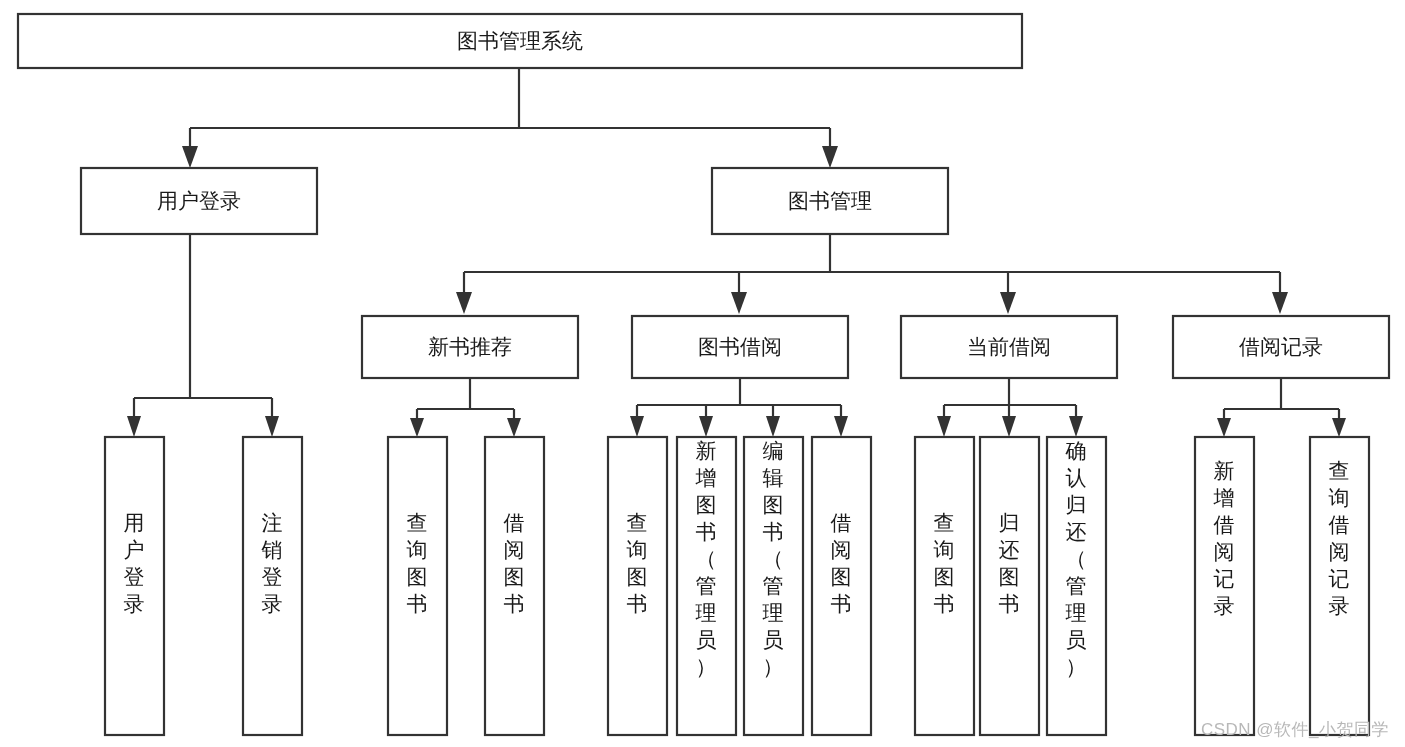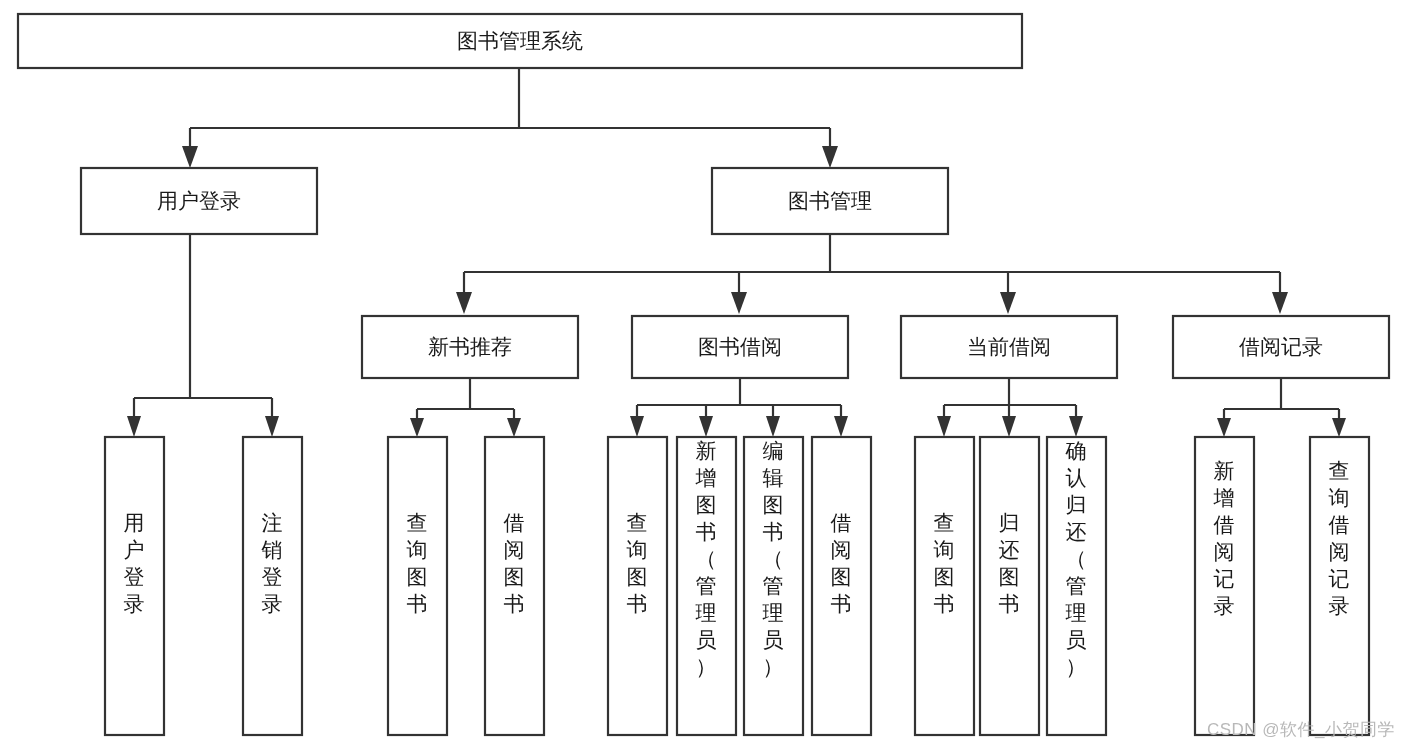--- a/index.html
+++ b/index.html
@@ -48,21 +48,21 @@
     stroke: #333333;
     stroke-width: 2.2;
     fill: none;
   }
   .arrow-head {
     fill: #333333;
     stroke: none;
   }
   .watermark {
     position: absolute;
-    right: 10px;
+    right: 16px;
     bottom: 6px;
     color: #b8b8b8;
     font-size: 17px;
     font-family: "Liberation Sans", "DejaVu Sans", sans-serif;
     letter-spacing: 0.5px;
     white-space: nowrap;
     user-select: none;
   }
 </style>
 </head>

